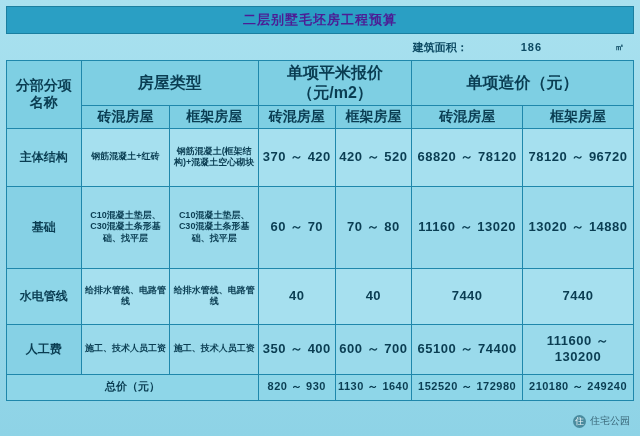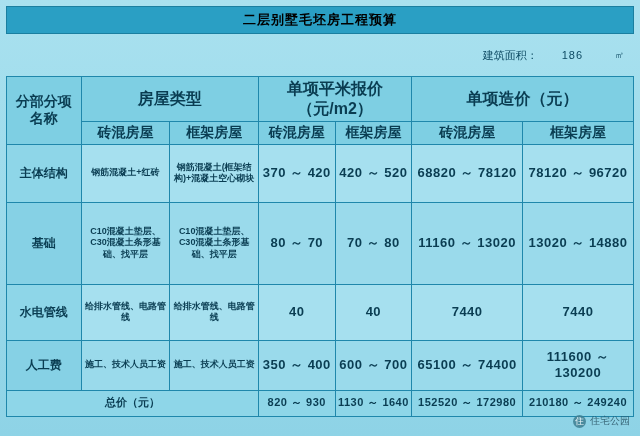--- a/index.html
+++ b/index.html
@@ -24,38 +24,39 @@
   
   .title-bar {
     height: 26px;
     background: #2a9fc4;
     border: 1px solid #1a7fa0;
     display: flex;
     align-items: center;
     justify-content: center;
   }
   .title-bar .title-text {
-    color: #000000;
+    color: #4c1d95;
     font-size: 13px;
     font-weight: bold;
     letter-spacing: 1px;
   }
   
   .area-row {
-    height: 42px;
+    height: 26px;
     display: flex;
     align-items: center;
     justify-content: flex-end;
     padding-right: 10px;
     font-size: 11px;
     color: #0d4a63;
-    font-weight: normal;
+    font-weight: bold;
+    gap: 29px;
   }
   .area-row .area-label { margin-right: 24px; }
-  .area-row .area-value { margin-right: 32px; letter-spacing: 1px; }
+  .area-row .area-value { margin-right: 44px; letter-spacing: 1px; }
   .area-row .area-unit { font-size: 9px; }
 
   table.budget {
     width: 628px;
     border-collapse: collapse;
     table-layout: fixed;
     font-size: 10px;
     color: #0a3d52;
   }
   table.budget td, table.budget th {
@@ -175,21 +176,21 @@
         <td class="desc">钢筋混凝土(框架结构)+混凝土空心砌块</td>
         <td class="num">370 ～ 420</td>
         <td class="num">420 ～ 520</td>
         <td class="num">68820 ～ 78120</td>
         <td class="num">78120 ～ 96720</td>
       </tr>
       <tr class="alt" style="height:82px">
         <td class="rowhead">基础</td>
         <td class="desc">C10混凝土垫层、C30混凝土条形基础、找平层</td>
         <td class="desc">C10混凝土垫层、C30混凝土条形基础、找平层</td>
-        <td class="num">80 ～ 70</td>
+        <td class="num">60 ～ 70</td>
         <td class="num">70 ～ 80</td>
         <td class="num">11160 ～ 13020</td>
         <td class="num">13020 ～ 14880</td>
       </tr>
       <tr style="height:56px">
         <td class="rowhead">水电管线</td>
         <td class="desc">给排水管线、电路管线</td>
         <td class="desc">给排水管线、电路管线</td>
         <td class="num">40</td>
         <td class="num">40</td>

